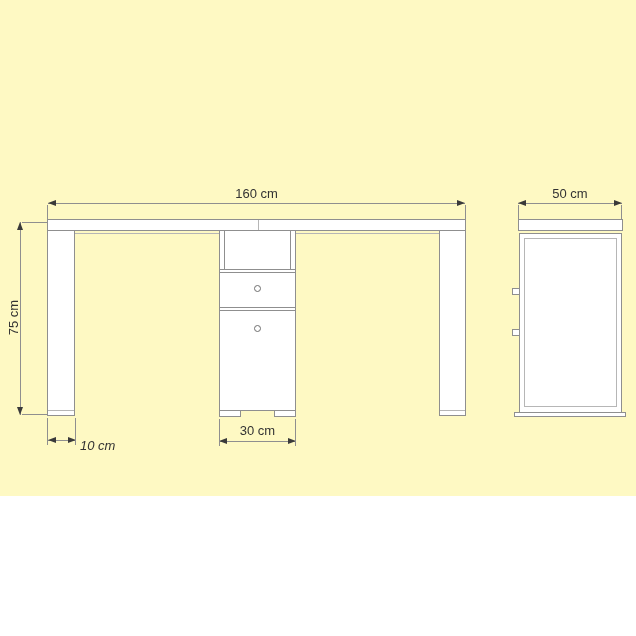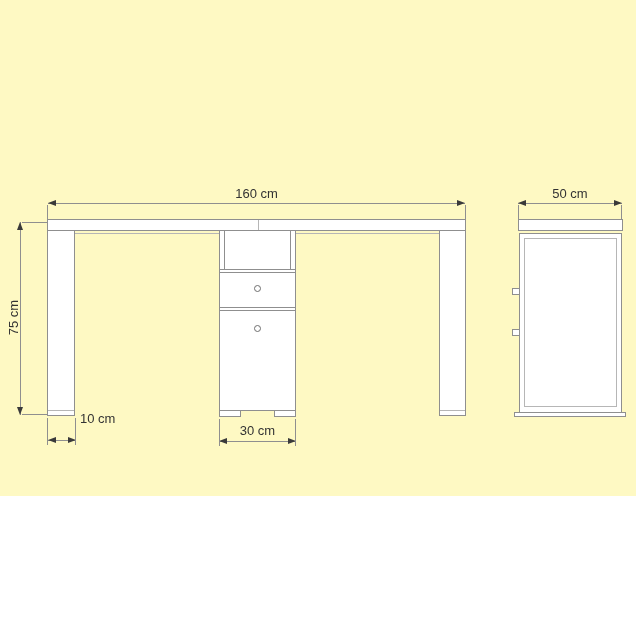--- a/index.html
+++ b/index.html
@@ -70,21 +70,21 @@
     <div class="box" style="left:219px;top:410px;width:22px;height:7px;"></div>
     <div class="box" style="left:274px;top:410px;width:22px;height:7px;"></div>
 
     <div class="dim-text center rot" style="left:-8px;top:310px;width:42px;">75 cm</div>
     <div class="vl" style="left:20px;top:222px;height:193px;"></div>
     <div class="ar ar-u" style="left:17px;top:222px;"></div>
     <div class="ar ar-d" style="left:17px;top:407px;"></div>
     <div class="hl" style="left:22px;top:222px;width:25px;"></div>
     <div class="hl" style="left:22px;top:414px;width:25px;"></div>
 
-    <div class="dim-text" style="left:80px;top:411px;">10 cm</div>
+    <div class="dim-text" style="left:80px;top:438px;font-style:italic;">10 cm</div>
     <div class="hl" style="left:48px;top:440px;width:28px;"></div>
     <div class="ar ar-l" style="left:48px;top:437px;"></div>
     <div class="ar ar-r" style="left:68px;top:437px;"></div>
     <div class="vl" style="left:47px;top:418px;height:27px;"></div>
     <div class="vl" style="left:75px;top:418px;height:27px;"></div>
 
     <div class="dim-text center" style="left:219px;top:423px;width:77px;">30 cm</div>
     <div class="hl" style="left:219px;top:441px;width:77px;"></div>
     <div class="ar ar-l" style="left:219px;top:438px;"></div>
     <div class="ar ar-r" style="left:288px;top:438px;"></div>

